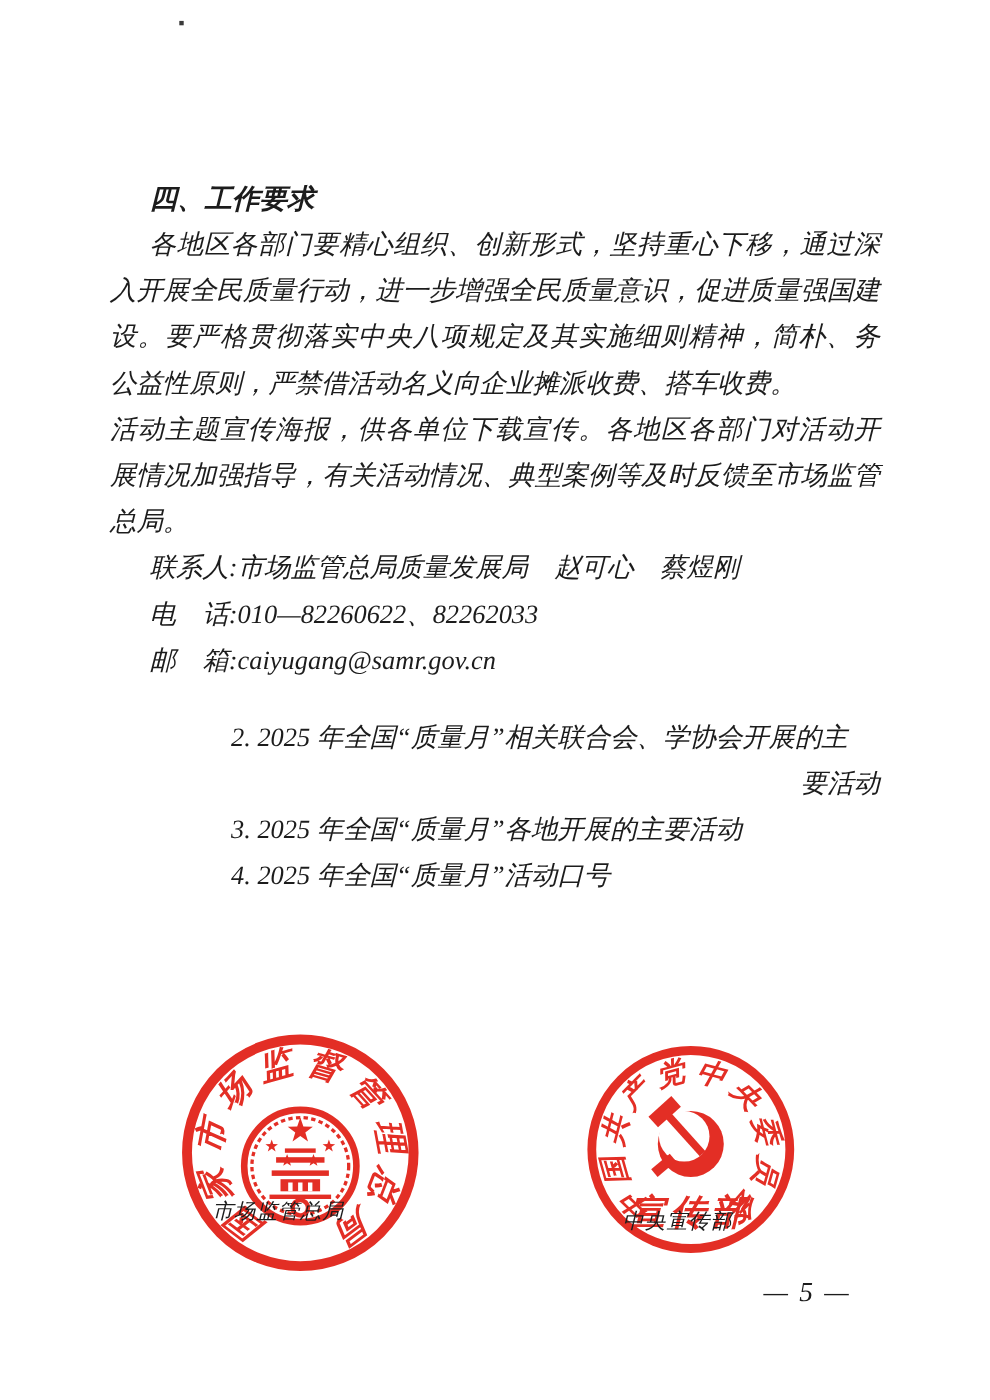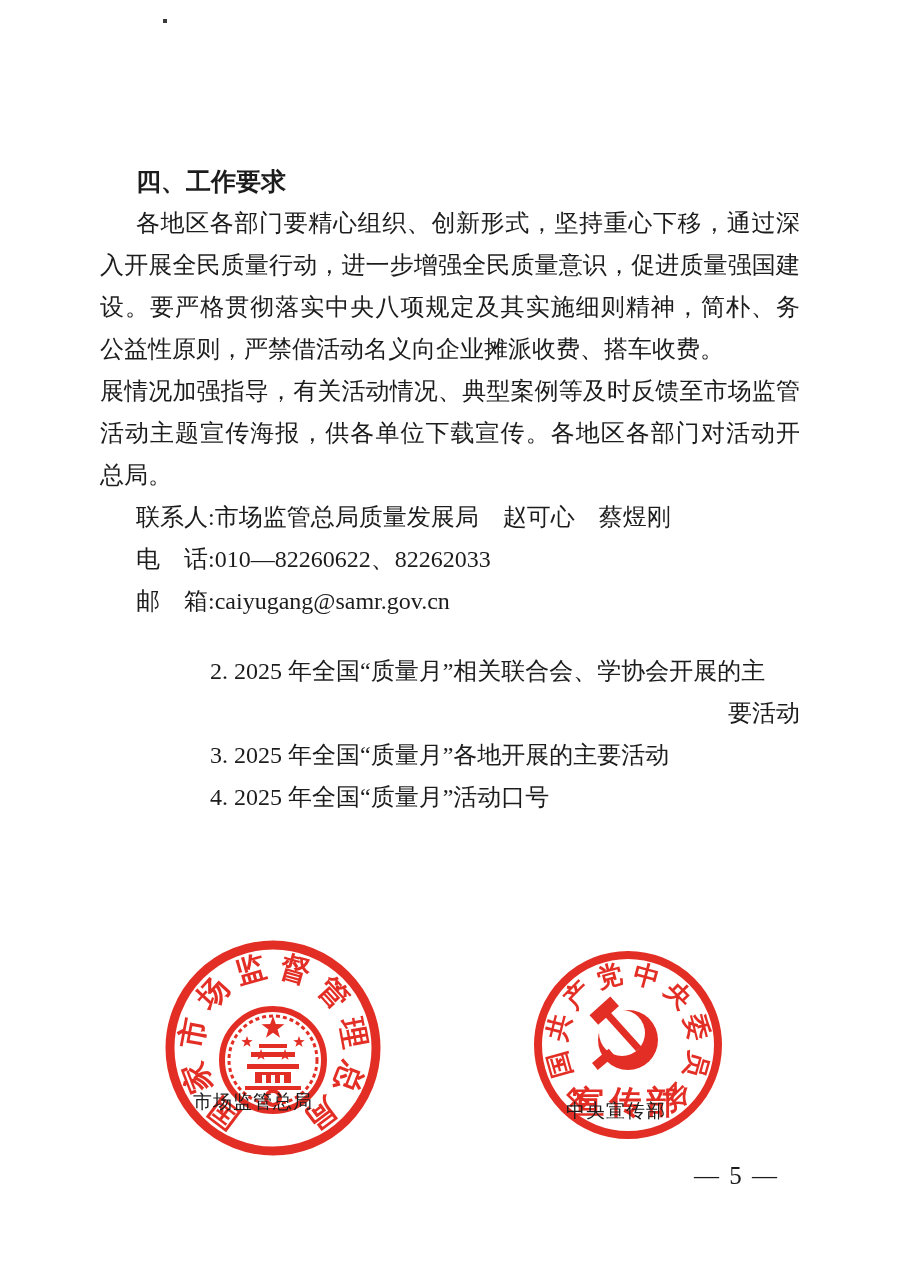--- a/index.html
+++ b/index.html
@@ -6,20 +6,21 @@
     --seal-red:#e2231a;
     --ink:#1c1c1c;
     --paper:#ffffff;
   }
   html,body{margin:0;padding:0;}
   body{width:900px;height:1273px;background:var(--paper);}
   .page{
     position:relative;width:832px;height:1273px;overflow:hidden;
     background:var(--paper);color:var(--ink);
     font-family:"Liberation Serif","DejaVu Serif",serif;
+    font-style:italic;
   }
   .speck{position:absolute;left:163px;top:19px;width:4px;height:4px;background:#3a3a3a;}
   .content{
     position:absolute;left:100px;top:160px;width:700px;
     font-size:24px;line-height:42px;
   }
   .line{height:42px;white-space:pre;}
   .j{white-space:normal;text-align:justify;text-align-last:justify;}
   .ind{text-indent:36px;}
   .heading{
@@ -63,22 +64,22 @@
   <div class="speck"></div>
 
   <div class="content">
     <div class="line heading">四、工作要求</div>
 
     <div class="line j ind">各地区各部门要精心组织、创新形式，坚持重心下移，通过深</div>
     <div class="line j">入开展全民质量行动，进一步增强全民质量意识，促进质量强国建</div>
     <div class="line j">设。要严格贯彻落实中央八项规定及其实施细则精神，简朴、务</div>
     <div class="line">公益性原则，严禁借活动名义向企业摊派收费、搭车收费。</div>
 
+    <div class="line j">活动主题宣传海报，供各单位下载宣传。各地区各部门对活动开</div>
     <div class="line j">展情况加强指导，有关活动情况、典型案例等及时反馈至市场监管</div>
-    <div class="line j">活动主题宣传海报，供各单位下载宣传。各地区各部门对活动开</div>
     <div class="line">总局。</div>
 
     <div class="line ind">联系人:市场监管总局质量发展局　赵可心　蔡煜刚</div>
     <div class="line ind">电　话:010—82260622、82262033</div>
     <div class="line ind">邮　箱:caiyugang@samr.gov.cn</div>
 
     <div class="gap"></div>
 
     <div class="line att-item">2. 2025 年全国“质量月”相关联合会、学协会开展的主</div>
     <div class="line att-wrap">要活动</div>

